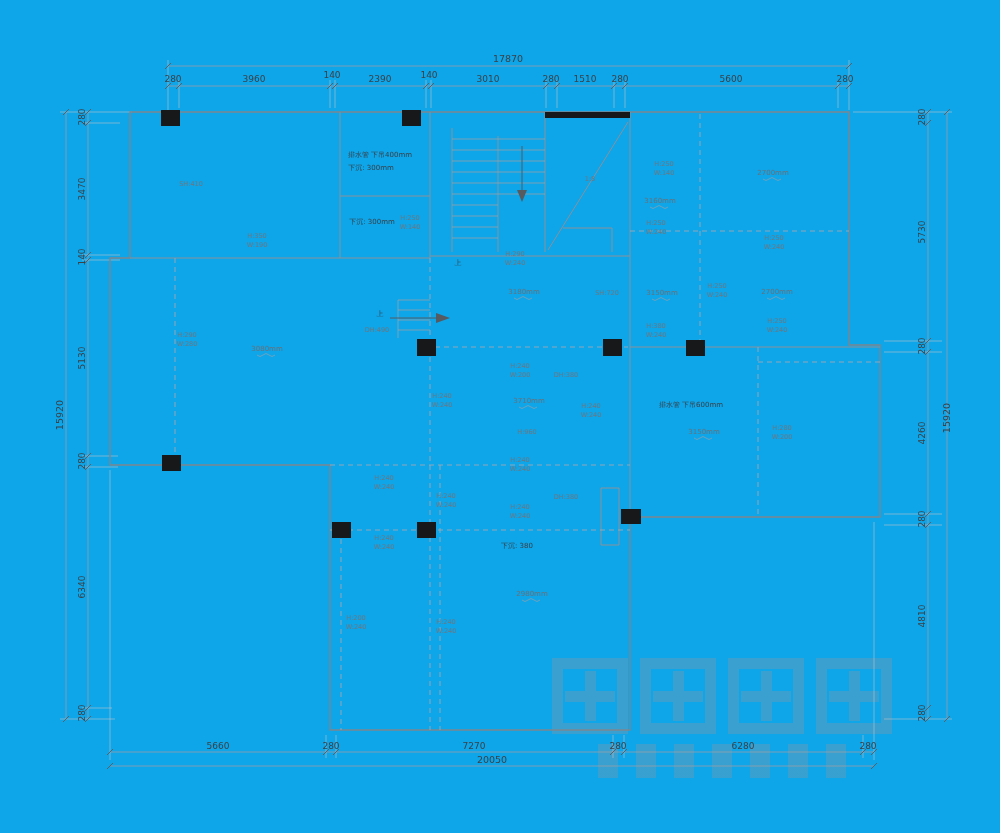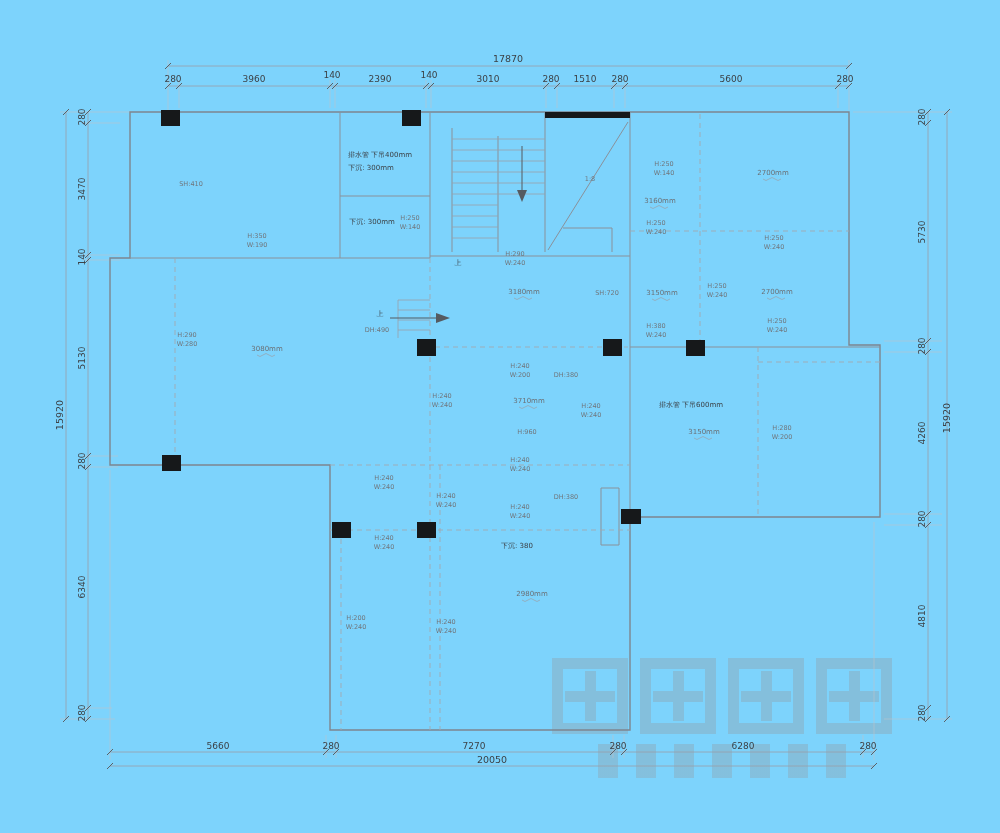--- a/index.html
+++ b/index.html
@@ -1,16 +1,16 @@
 <!DOCTYPE html>
 <html><head>
 <meta charset="utf-8">
 <style>
   html,body{margin:0;padding:0;background:#fff;}
-  .page{position:relative;width:1000px;height:833px;background:#7dd3fc;overflow:hidden;
+  .page{position:relative;width:1000px;height:833px;background:#0ea5e9;overflow:hidden;
         font-family:"DejaVu Sans","Liberation Sans",sans-serif;}
   svg{position:absolute;left:0;top:0;}
   .wall-outer{stroke:#7e858e;stroke-width:1.4;fill:none;}
   .wall-inner{stroke:#8a919a;stroke-width:1;fill:none;}
   .wall-dash{stroke:#a2a8b1;stroke-width:0.9;fill:none;stroke-dasharray:5 4;}
   .tread{stroke:#9aa1aa;stroke-width:0.8;fill:none;}
   .dimline{stroke:#9aa0a8;stroke-width:0.8;fill:none;}
   .extline{stroke:#c0c5cb;stroke-width:0.6;fill:none;}
   .tick{stroke:#5a6066;stroke-width:1;fill:none;}
   .sq{stroke:#9aa0a8;stroke-width:0.7;fill:none;}

